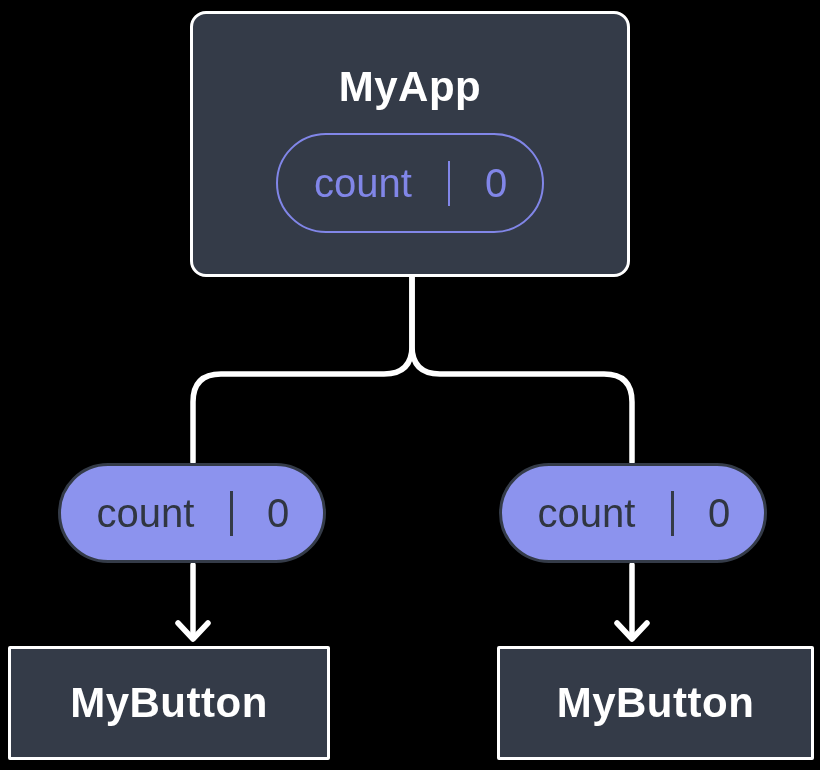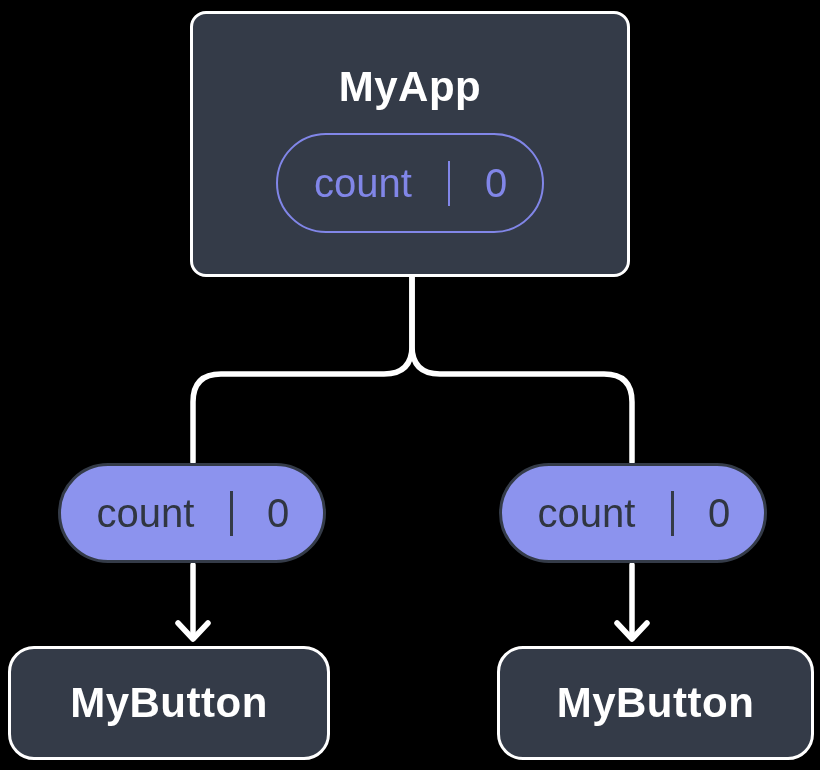--- a/index.html
+++ b/index.html
@@ -95,21 +95,21 @@
   }
   .pill-value {
     flex: 1;
     display: flex;
     align-items: center;
     justify-content: center;
     font-size: 40px;
   }
   .node-child {
     width: 322px; height: 114px;
-    border-radius: 26px;
+    border-radius: 2px;
     display: flex;
     align-items: center;
     justify-content: center;
   }
   .child-left  { left: 8px;   top: 646px; }
   .child-right { left: 497px; top: 646px; width: 317px; }
   .child-title {
     color: var(--node-text);
     font-size: 42px;
     font-weight: bold;

